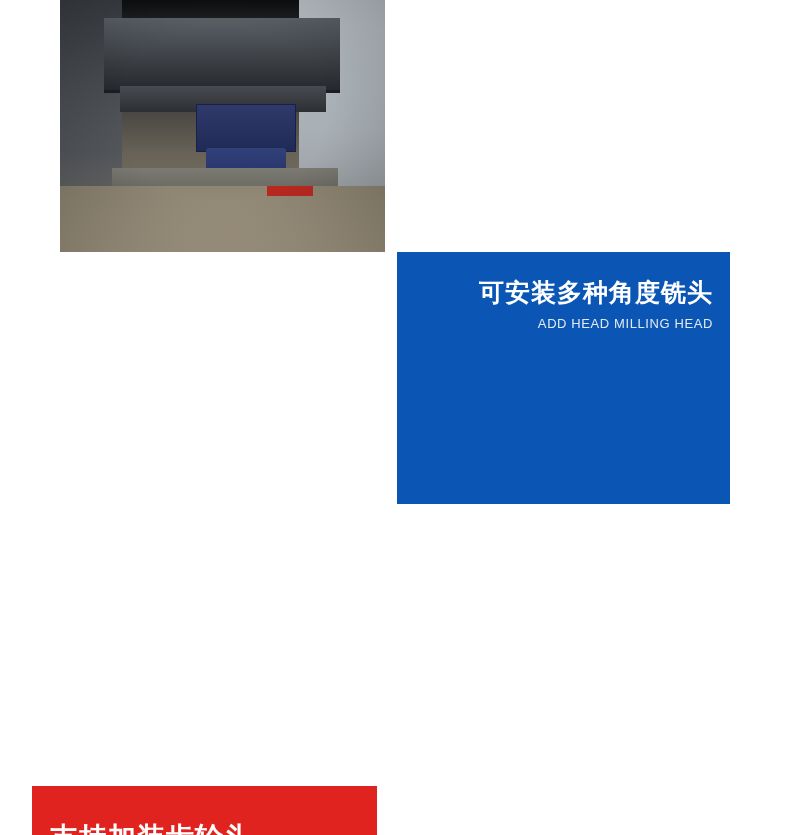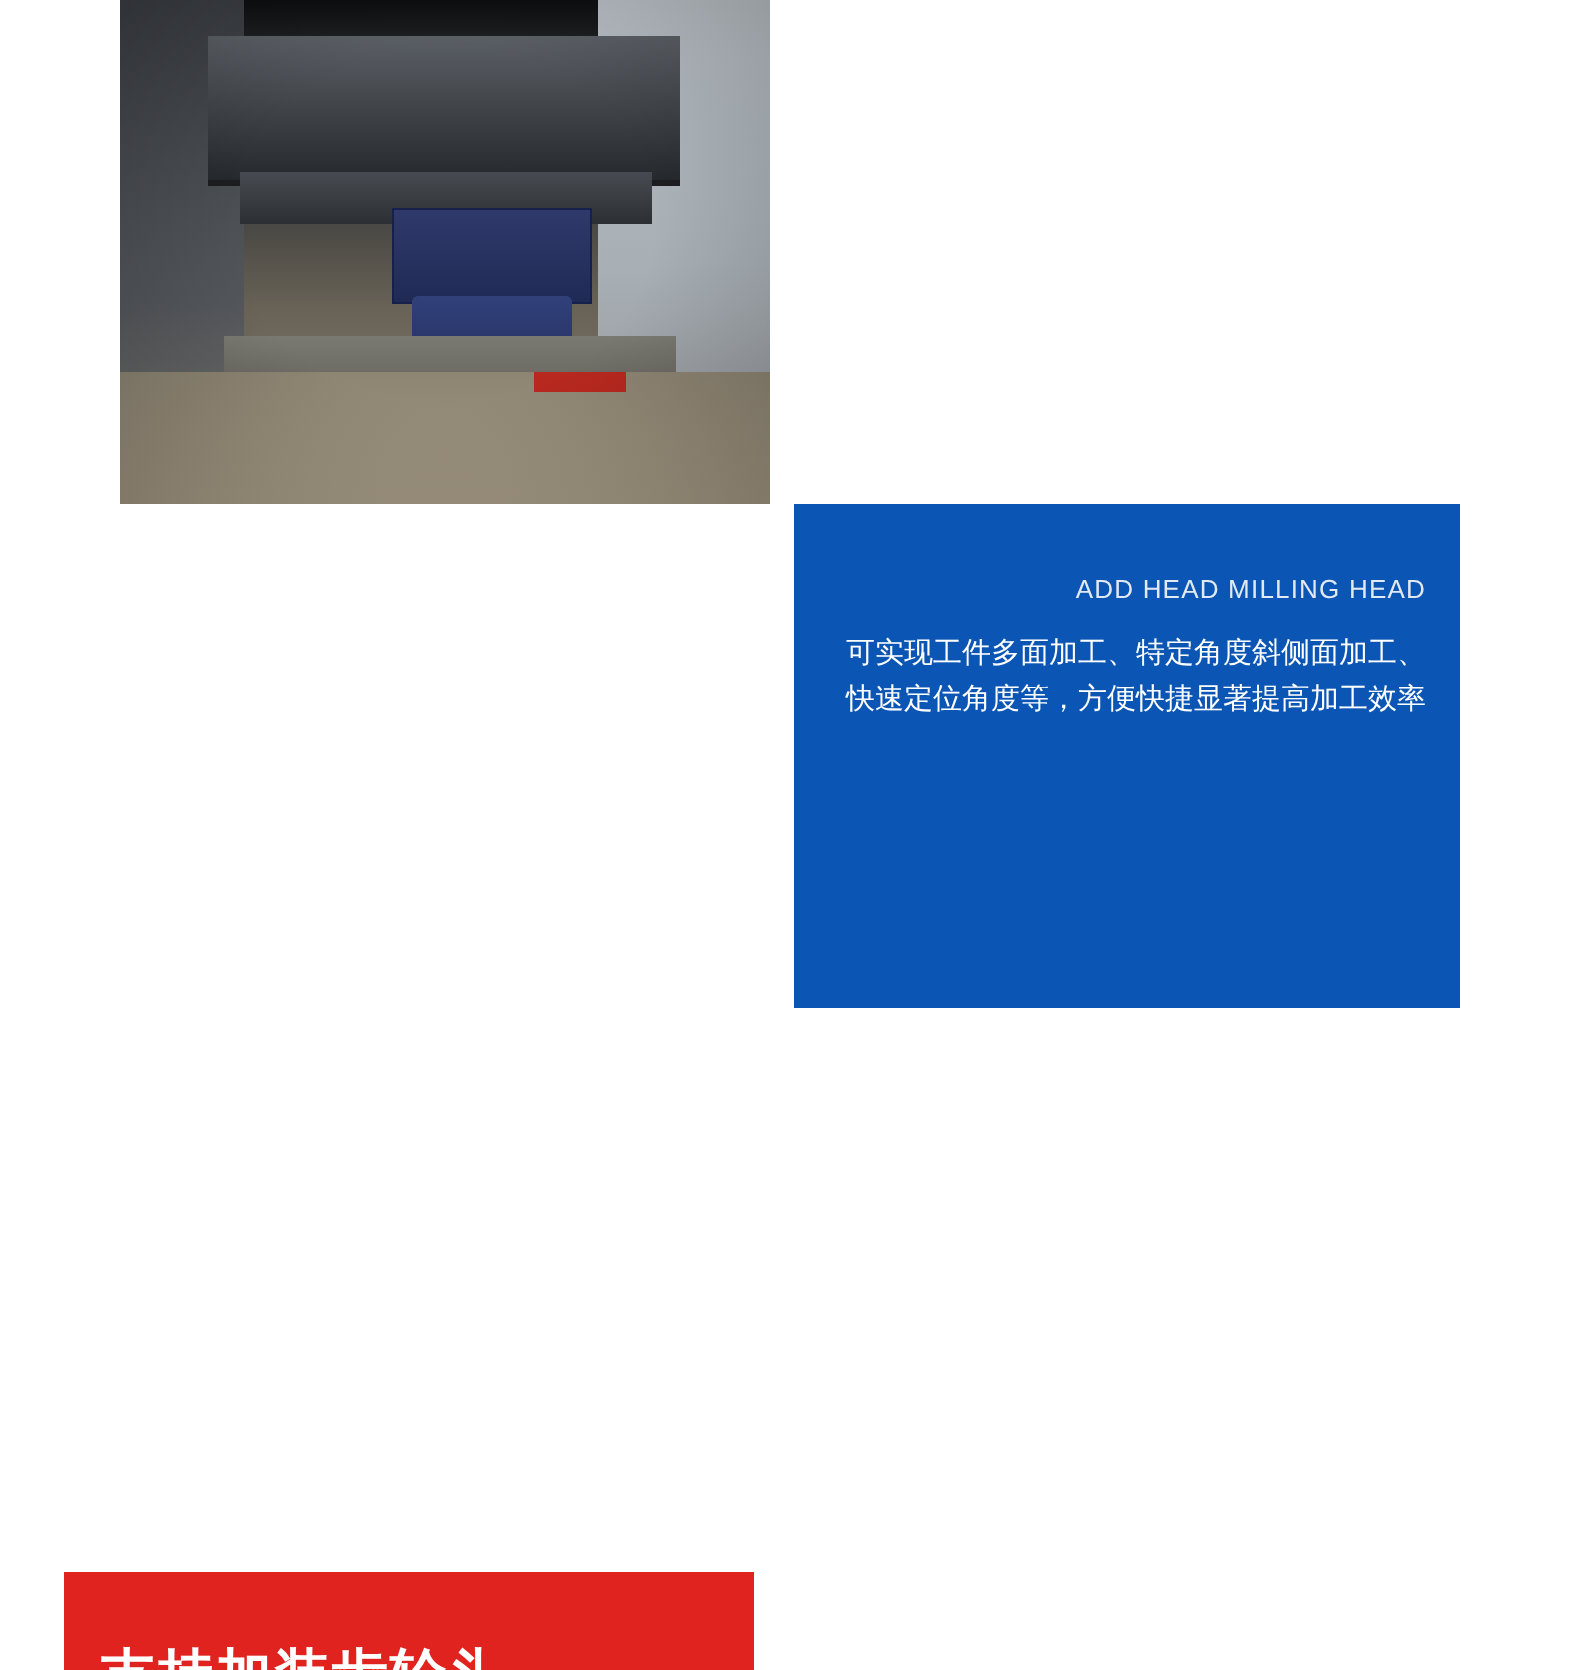--- a/index.html
+++ b/index.html
@@ -171,22 +171,22 @@
     <div class="ph1-spindle-nose"></div>
     <div class="ph1-chuck"></div>
     <div class="ph1-base"></div>
     <div class="ph1-floor"></div>
     <div class="ph1-red"></div>
     <div class="vignette"></div>
   </div>
 
   <div class="panel blue block" id="block1-panel">
     <div class="panel-inner">
+      <div class="title-cn align-right">可安装多种角度铣头</div>
       <div class="title-en align-right">ADD HEAD MILLING HEAD</div>
-      <div class="desc align-right">可实现工件多面加工、特定角度斜侧面加工、快速定位角度等，方便快捷显著提高加工效率</div>
     </div>
   </div>
 
   <div class="panel red block" id="block2-panel">
     <div class="panel-inner">
       <div class="title-cn align-left">支持加装齿轮头</div>
 
     </div>
   </div>
 

